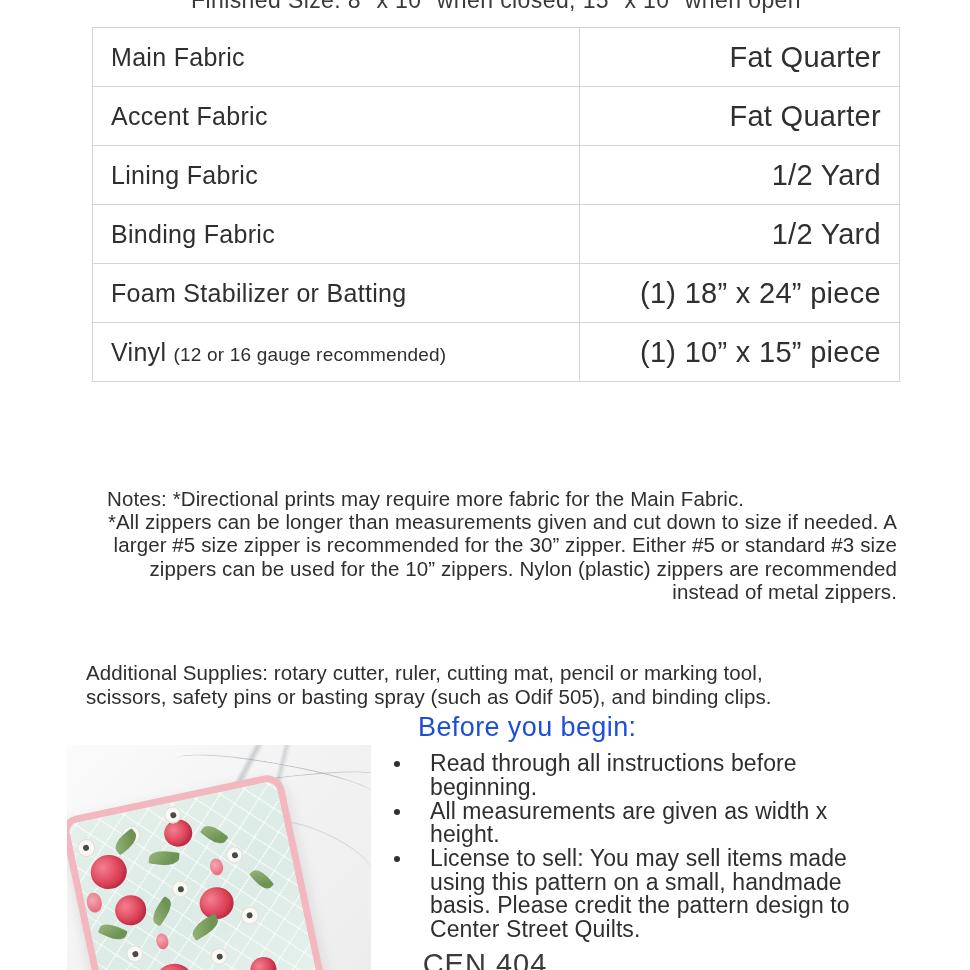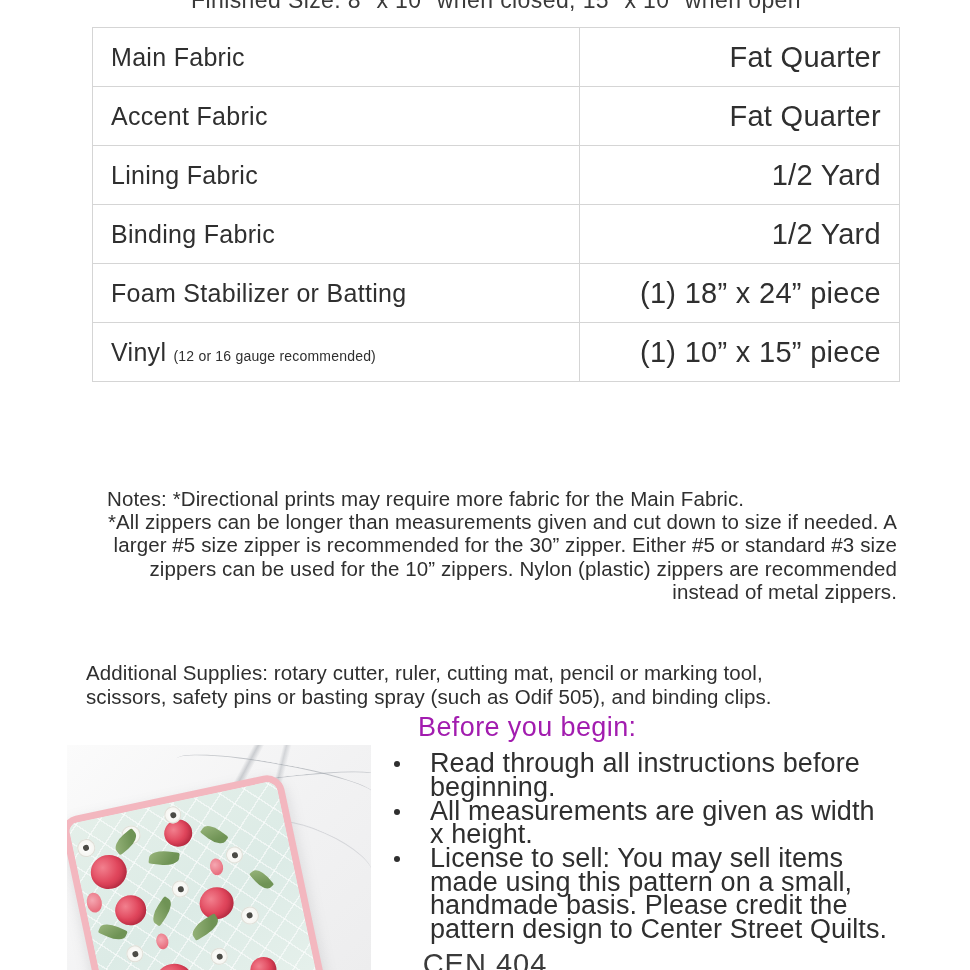--- a/index.html
+++ b/index.html
@@ -51,21 +51,21 @@
     letter-spacing: 0.3px;
   }
   #supplies-table td.value {
     text-align: right;
     font-size: 29px;
     letter-spacing: 0.3px;
   }
   #supplies-table tr.r-normal td { height: 58px; margin-left: 8px; }
   #supplies-table tr.r-zippers td { height: 86px; }
   .sub-note {
-    font-size: 14px;
+    font-size: 19px;
     letter-spacing: 0.2px;
   }
   .value-line { display: block; line-height: 1.18; }
 
   
   #notes-block {
     position: absolute;
     left: 107px;
     top: 487px;
     width: 790px;
@@ -170,31 +170,31 @@
     border-radius: 50%;
   }
 
   
   #before-heading {
     position: absolute;
     left: 418px;
     top: 712px;
     font-size: 27px;
     letter-spacing: 0.4px;
-    color: #a21caf;
+    color: #1d4ed8;
   }
   #begin-list {
     position: absolute;
     left: 392px;
     top: 752px;
     width: 500px;
     margin: 0;
     padding: 0;
     list-style: none;
-    font-size: 27px;
+    font-size: 23px;
     line-height: 23.5px;
     letter-spacing: 0.1px;
     color: #2f2f2f;
   }
   #begin-list li {
     position: relative;
     padding-left: 38px;
     margin: 0 0 0.5px 0;
   }
   #begin-list li .bullet {

